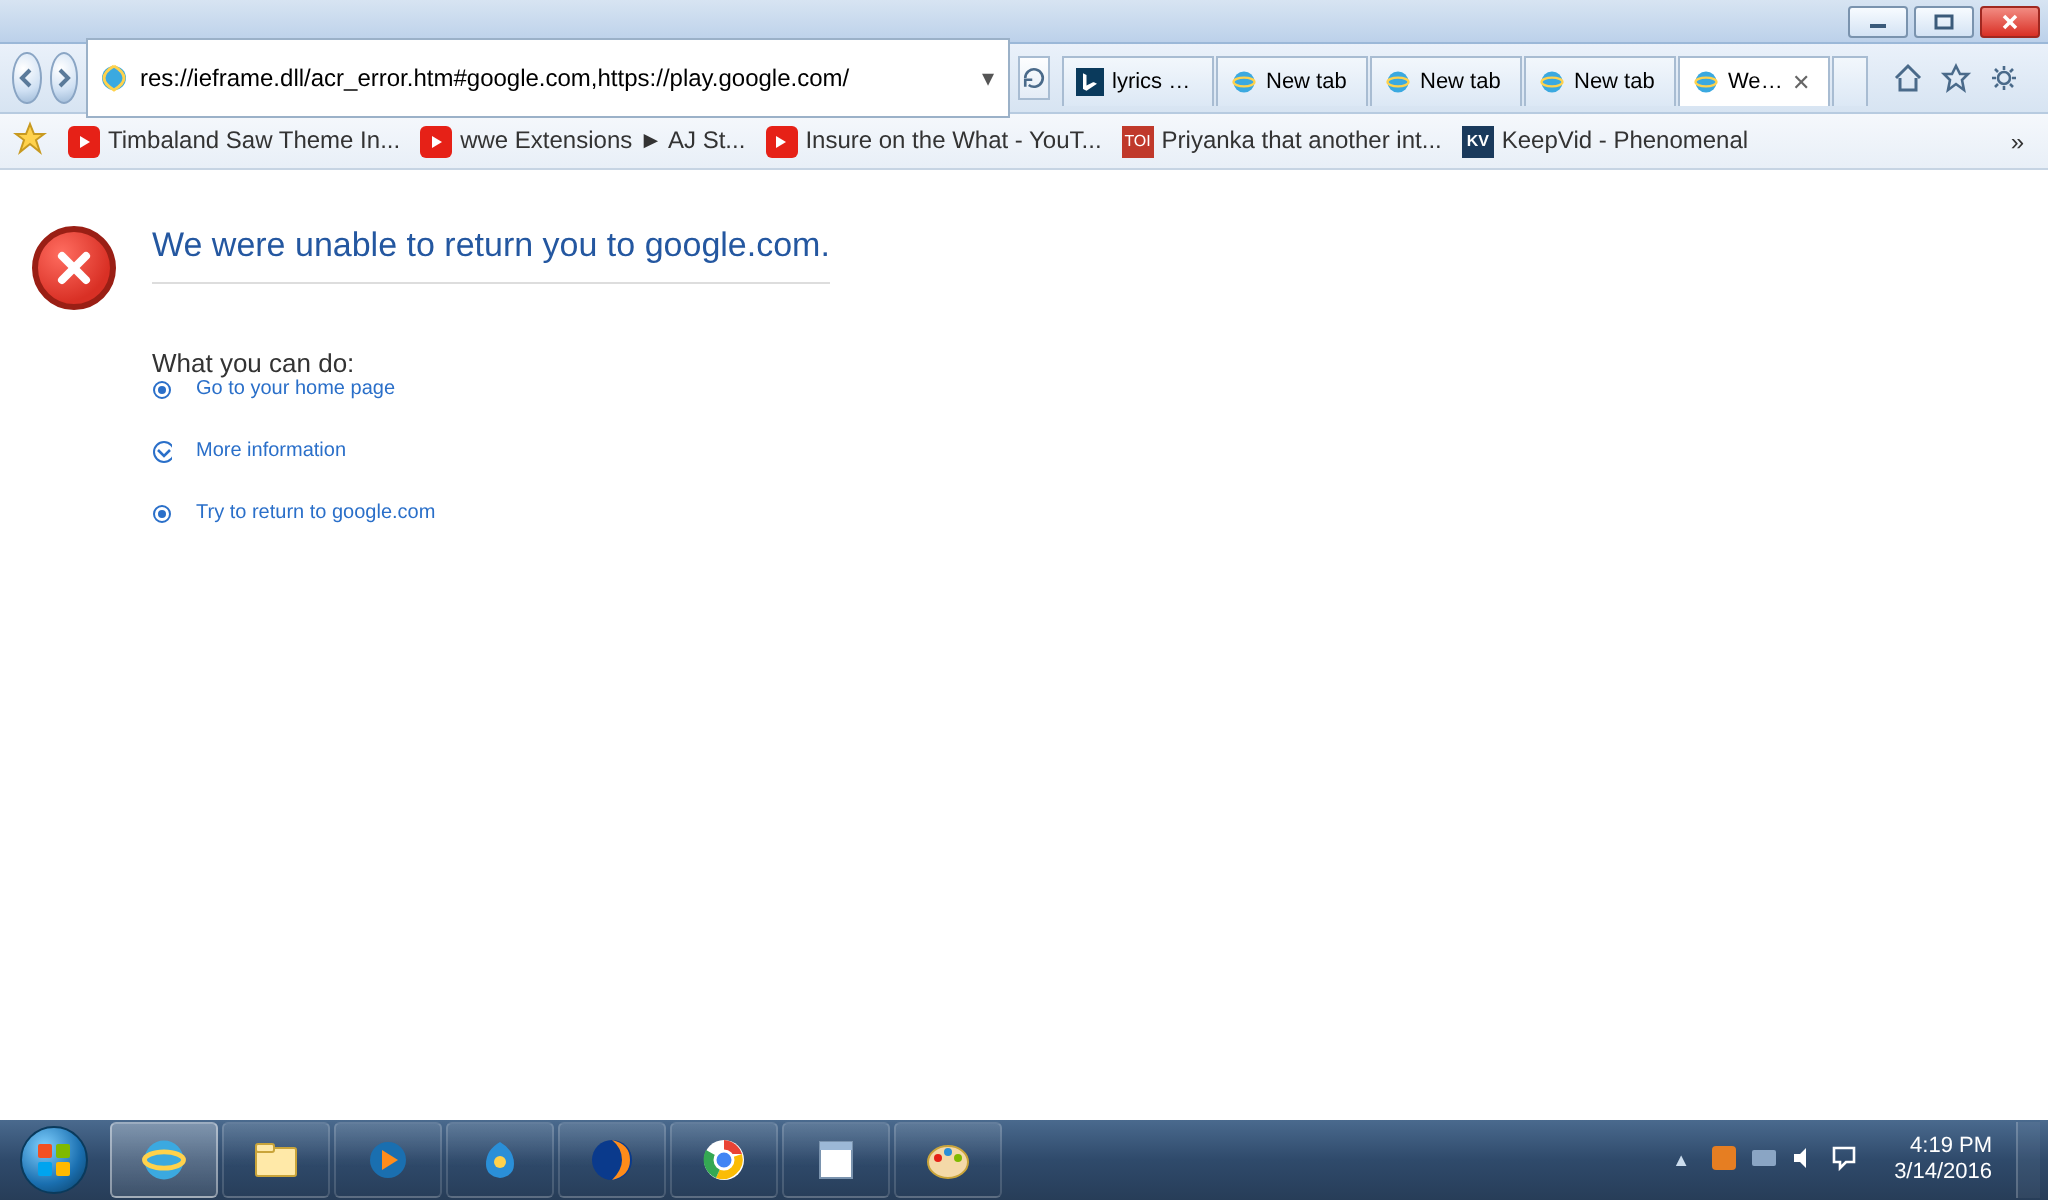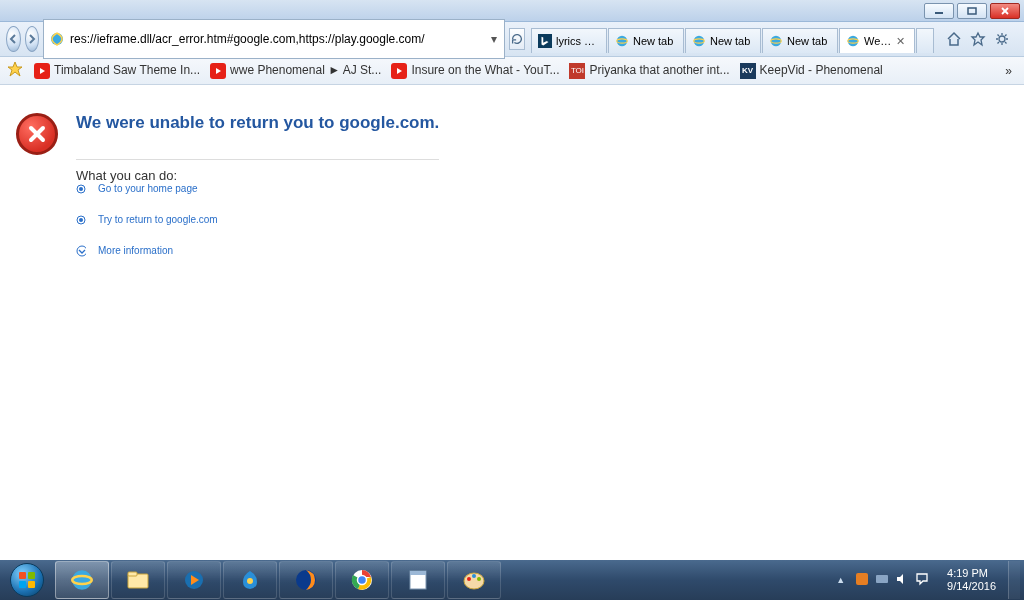--- a/index.html
+++ b/index.html
@@ -35,37 +35,37 @@
 .favbar { height:28px; background:linear-gradient(#f5f8fc,#e8eff7); border-bottom:1px solid #c6d4e3; display:flex; align-items:center; padding:0 6px; gap:10px;}
 .favitem { display:flex; align-items:flex-start; gap:4px; font-size:12px; color:#333; cursor:pointer; white-space:nowrap;}
 .favicon-sm { width:16px; height:16px; flex-shrink:0;}
 .fav-overflow { margin-left:auto; color:#333; cursor:pointer; padding:0 6px;}
 
 
 .content { padding:28px 0 0 16px; display:flex; align-items:flex-start;}
 .erricon { width:42px; height:42px; border-radius:50%; background:radial-gradient(circle at 33% 30%, #ff6d60, #d93025 70%); border:3px solid #9a1f15; display:flex; align-items:center; justify-content:center; margin-right:18px; flex-shrink:0;}
 .erricon svg { display:block; }
 .errbody { max-width:672px; }
-.errtitle { color:#2457a0; font-size:17px; font-weight:700; padding-bottom:26px; border-bottom:1px solid #ddd; margin-bottom:8px;}
+.errtitle { color:#2457a0; font-size:17px; font-weight:400; padding-bottom:8px; border-bottom:1px solid #ddd; margin-bottom:32px;}
 .errmsg { color:#333; font-size:13px; line-height:1.4; margin-bottom:26px;}
 .errsub { color:#333; font-size:13px; }
 .errlist { list-style:none; }
 .errlist li { display:flex; align-items:center; gap:12px; margin-bottom:20px;}
 .errlist a { color:#2a6fc9; font-size:10px; text-decoration:none;}
 .bullet { width:10px; height:10px; display:flex; align-items:center; justify-content:center;}
 
 
 .taskbar { position:absolute; bottom:0; left:0; right:0; height:40px; background:linear-gradient(#4a6a8e,#2f4a6b 50%,#273d58); display:flex; align-items:center; padding:0;}
 .start { width:54px; height:40px; display:flex; align-items:center; justify-content:center; cursor:pointer;}
 .start-orb { width:34px; height:34px; border-radius:50%; background:radial-gradient(circle at 35% 30%, #7fd0ff, #1a6fb0 60%, #0a3a5c); border:1px solid #0a3a5c; position:relative; display:flex; align-items:center; justify-content:center;}
 .tbitem { width:54px; height:38px; margin:1px 1px; border:1px solid rgba(255,255,255,.15); border-radius:3px; background:linear-gradient(rgba(255,255,255,.12),rgba(255,255,255,0) 60%); display:flex; align-items:center; justify-content:center; cursor:pointer;}
 .tbitem.active { background:linear-gradient(rgba(255,255,255,.3),rgba(255,255,255,.1)); border-color:rgba(255,255,255,.4);}
 .tray { margin-left:auto; display:flex; align-items:center; height:100%; padding-right:4px; gap:4px; color:#fff; font-size:11px;}
 .trayicons { display:flex; gap:6px; align-items:center; padding:0 6px;}
-.clock { text-align:left; line-height:1.2; padding:0 8px;}
+.clock { text-align:right; line-height:1.2; padding:0 8px;}
 .showdesk { width:12px; height:38px; border-left:1px solid rgba(255,255,255,.2); background:rgba(255,255,255,.05);}
 
 .yt-play { width:16px; height:16px; background:#e62117; border-radius:3px; display:flex; align-items:center; justify-content:center;}
 .yt-play::after { content:''; border-left:5px solid #fff; border-top:3px solid transparent; border-bottom:3px solid transparent;}
 </style>
 </head>
 <body>
 
 <div class="titlebar">
   <div class="winbtn">
@@ -175,21 +175,21 @@
 <div class="favbar">
   <span><svg width="18" height="18" viewBox="0 0 18 18">
         <path d="M9 2 L11 7 L16 7 L12 10 L14 16 L9 12 L4 16 L6 10 L2 7 L7 7 Z" fill="#ffd24c" stroke="#c89a20"></path>
       </svg></span>
   <div class="favitem">
       <span class="yt-play favicon-sm"></span>
       <span>Timbaland Saw Theme In...</span>
     </div>
   <div class="favitem">
       <span class="yt-play favicon-sm"></span>
-      <span>wwe Phenomenal ► AJ St...</span>
+      <span>wwe Extensions ► AJ St...</span>
     </div>
   <div class="favitem">
       <span class="yt-play favicon-sm"></span>
       <span>Insure on the What - YouT...</span>
     </div>
   <div class="favitem">
       <span class="favicon-sm" style="background:#c0392b;color:#fff;font-size:8px;font-weight:normal;display:flex;align-items:center;justify-content:center">TOI</span>
       <span>Priyanka that another int...</span>
     </div>
   <div class="favitem">
@@ -214,35 +214,35 @@
           <span class="bullet">
             <svg width="10" height="10">
               <circle cx="5" cy="5" r="4" fill="#fff" stroke="#2a6fc9"></circle>
               <circle cx="5" cy="5" r="2" fill="#2a6fc9"></circle>
             </svg>
           </span>
           <a href="#">Go to your home page</a>
         </li>
       <li>
           <span class="bullet">
+            <svg width="12" height="12">
+              <circle cx="6" cy="6" r="5" fill="none" stroke="#2a6fc9"></circle>
+              <path d="M3 5 L6 8 L9 5" fill="none" stroke="#2a6fc9" stroke-width="1.3"></path>
+            </svg>
+          </span>
+          <a href="#">More information</a>
+        </li>
+      <li>
+          <span class="bullet">
             <svg width="10" height="10">
               <circle cx="5" cy="5" r="4" fill="#fff" stroke="#2a6fc9"></circle>
               <circle cx="5" cy="5" r="2" fill="#2a6fc9"></circle>
             </svg>
           </span>
           <a href="#">Try to return to google.com</a>
-        </li>
-      <li>
-          <span class="bullet">
-            <svg width="12" height="12">
-              <circle cx="6" cy="6" r="5" fill="none" stroke="#2a6fc9"></circle>
-              <path d="M3 5 L6 8 L9 5" fill="none" stroke="#2a6fc9" stroke-width="1.3"></path>
-            </svg>
-          </span>
-          <a href="#">More information</a>
         </li>
     </ul>
   </div>
 </div>
 
 <div class="taskbar">
   <div class="start">
     <div class="start-orb">
         <svg width="20" height="20" viewBox="0 0 20 20">
           <rect x="2" y="2" width="7" height="7" fill="#f25022" rx="1"></rect>
@@ -317,17 +317,17 @@
           </svg></span>
       <span><svg width="14" height="14" viewBox="0 0 14 14">
             <path d="M2 5 L5 5 L8 2 L8 12 L5 9 L2 9 Z" fill="#fff"></path>
           </svg></span>
       <span><svg width="14" height="14" viewBox="0 0 14 14">
             <path d="M2 2 H12 V9 H8 L5 12 V9 H2 Z" fill="none" stroke="#fff" stroke-width="1.3"></path>
           </svg></span>
     </div>
     <div class="clock">
       <div>4:19 PM</div>
-      <div>9/14/2016</div>
+      <div>3/14/2016</div>
     </div>
     <div class="showdesk"></div>
   </div>
 </div>
 
 </body></html>

